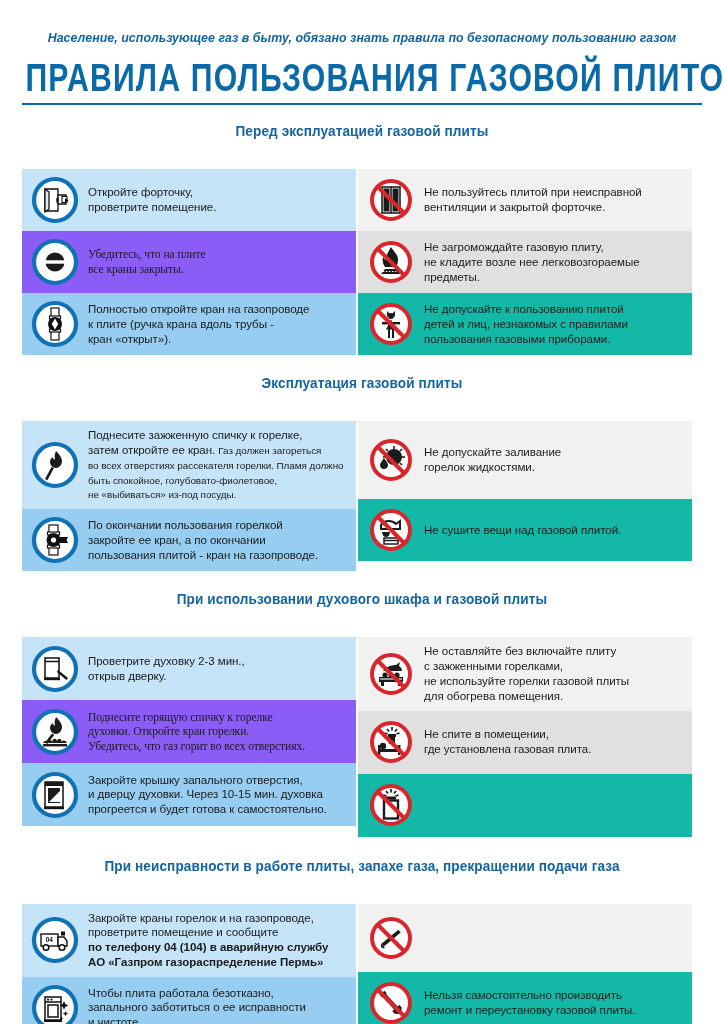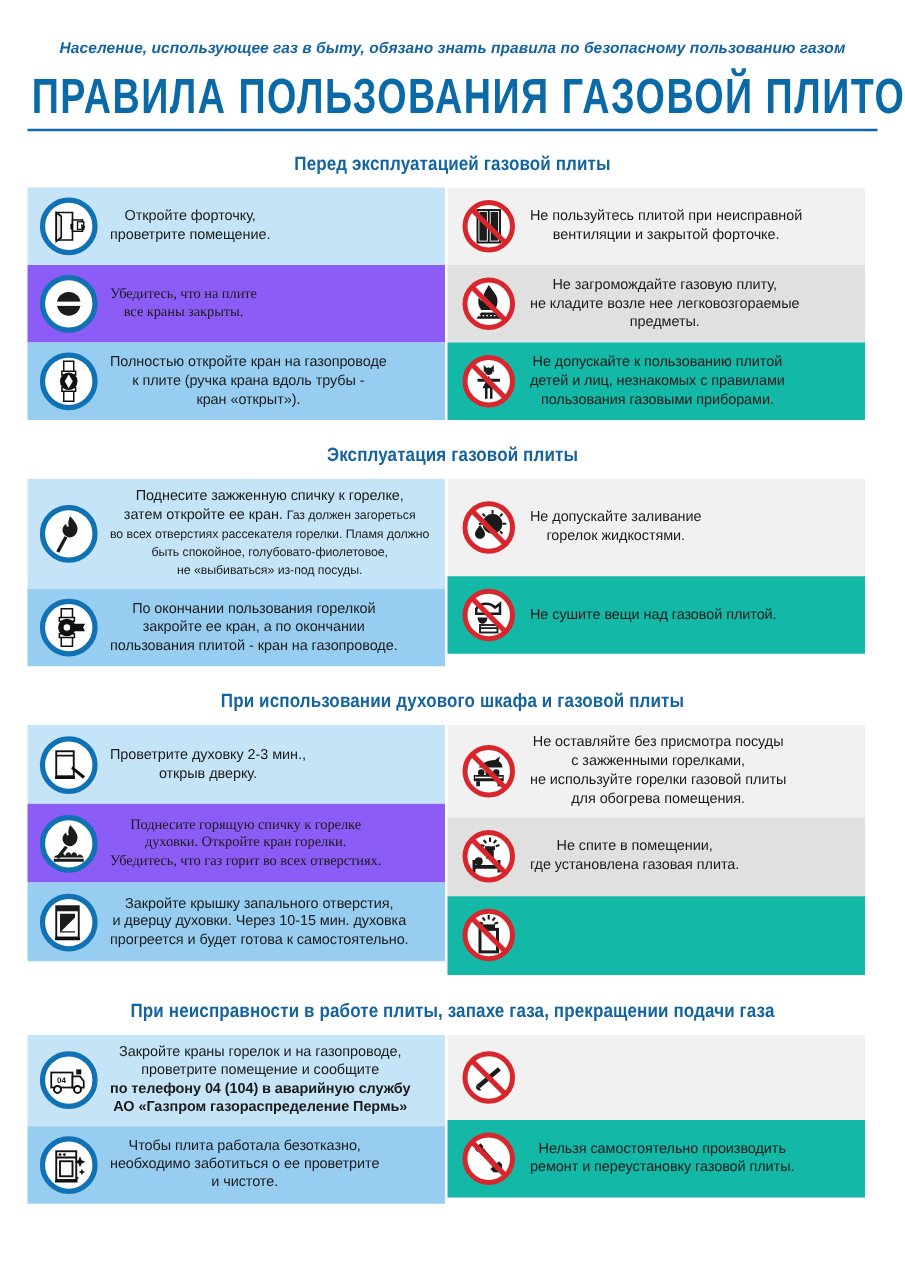--- a/index.html
+++ b/index.html
@@ -35,21 +35,21 @@
     text-align:center; color:#13649f; font-weight:bold;
     font-size:13.6px; letter-spacing:0.1px;
     transform:scaleY(1.14); transform-origin:center;
   }
   .sec-head.s1{ margin-top:18px; }
   .sec-head.s2{ margin-top:20px; }
   .sec-head.s3{ margin-top:20px; }
   .sec-head.s4{ margin-top:21px; }
 
   
-  .section{ display:flex; gap:2px; margin-top:12px;text-align:center; }
+  .section{ display:flex; gap:2px; margin-top:31px; }
   .col{ display:flex; flex-direction:column; }
   .col.left{ width:334px; }
   .col.right{ width:334px; }
 
   .row{
     display:flex; align-items:center; gap:9px;
     padding:7px 8px 7px 9px; min-height:56px;
   }
   .row .icon{ flex:0 0 48px; height:48px; position:relative; }
   .row .txt{
@@ -377,21 +377,21 @@
               <circle cx="18" cy="25" r="2.6"></circle>
                 <circle cx="24" cy="25" r="2.6"></circle>
                 <circle cx="30" cy="25" r="2.6"></circle>
             </g>
             <path d="M13 29 h22" stroke="#fff" stroke-width="1.1"></path>
             <circle cx="24" cy="24" r="19" fill="none" stroke="#d8262c" stroke-width="4"></circle>
             <line x1="10.5" y1="10.5" x2="37.5" y2="37.5" stroke="#d8262c" stroke-width="4"></line>
           </svg>
         </div>
         <div class="txt">
-          <span>Не  оставляйте  без  присмотра посуды</span><br>
+          <span>Не  оставляйте  без  включайте плиту</span><br>
           <span>с зажженными горелками,</span><br>
           <span>не используйте горелки газовой плиты</span><br>
           <span>для обогрева помещения.</span>
         </div>
       </div>
 
       <div class="row gr2" style="min-height:63px">
         <div class="icon">
           <svg class="ic" viewBox="0 0 48 48">
             <circle cx="24" cy="24" r="19" fill="#fff"></circle>
@@ -485,21 +485,21 @@
             <g fill="#111">
               <path d="M33 17 l1.3 3.1 l3.1 1.3 l-3.1 1.3 l-1.3 3.1 l-1.3 -3.1 l-3.1 -1.3 l3.1 -1.3 z"></path>
               <path d="M34.5 27 l0.8 1.8 l1.8 0.8 l-1.8 0.8 l-0.8 1.8 l-0.8 -1.8 l-1.8 -0.8 l1.8 -0.8 z"></path>
               <path d="M30.5 32.5 l0.6 1.3 l1.3 0.6 l-1.3 0.6 l-0.6 1.3 l-0.6 -1.3 l-1.3 -0.6 l1.3 -0.6 z"></path>
             </g>
             <rect x="13" y="36" width="18" height="2" fill="#111"></rect>
           </svg>
         </div>
         <div class="txt">
           <span>Чтобы плита работала безотказно,</span><br>
-          <span>необходимо заботиться о ее проветрите</span><br>
+          <span>запального заботиться о ее исправности</span><br>
           <span>и чистоте.</span>
         </div>
       </div>
     </div>
 
     <div class="col right">
 
       <div class="row gr1" style="min-height:68px">
         <div class="icon">
           <svg class="ic" viewBox="0 0 48 48">

